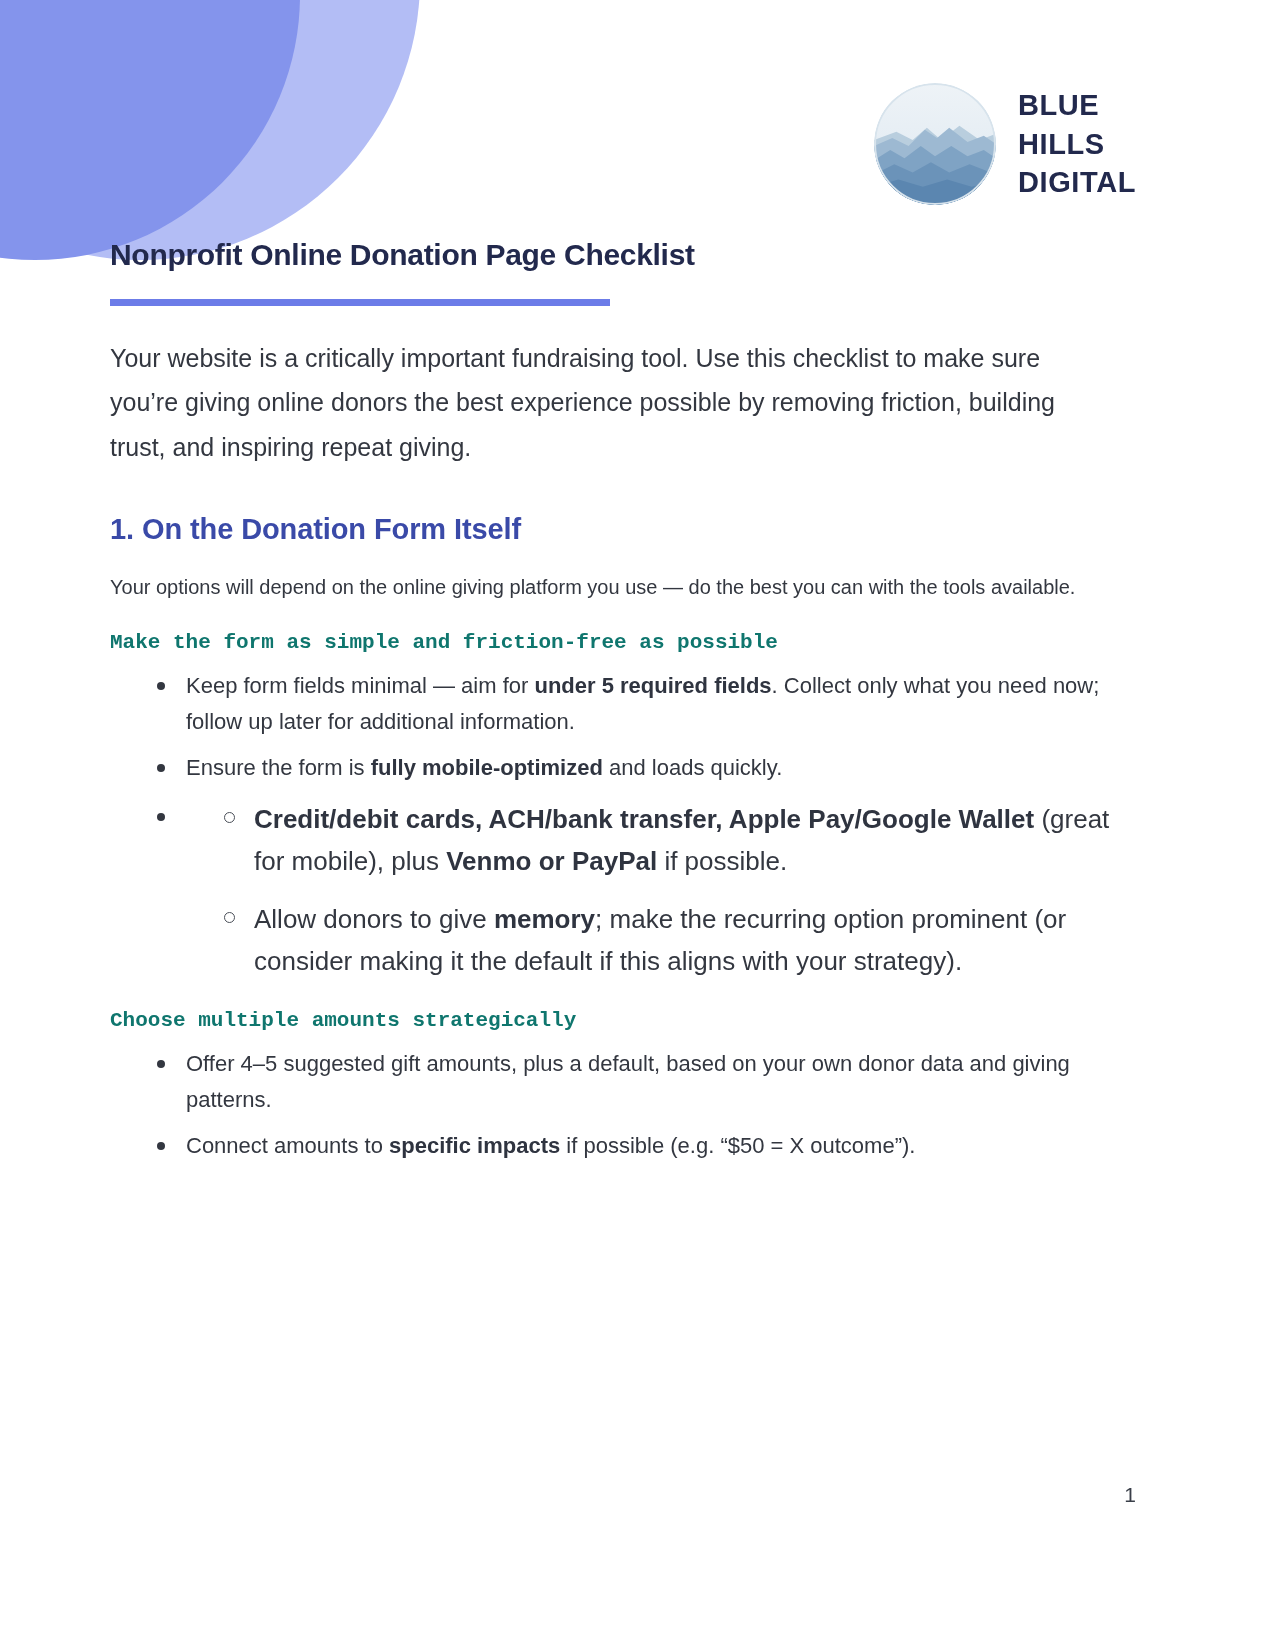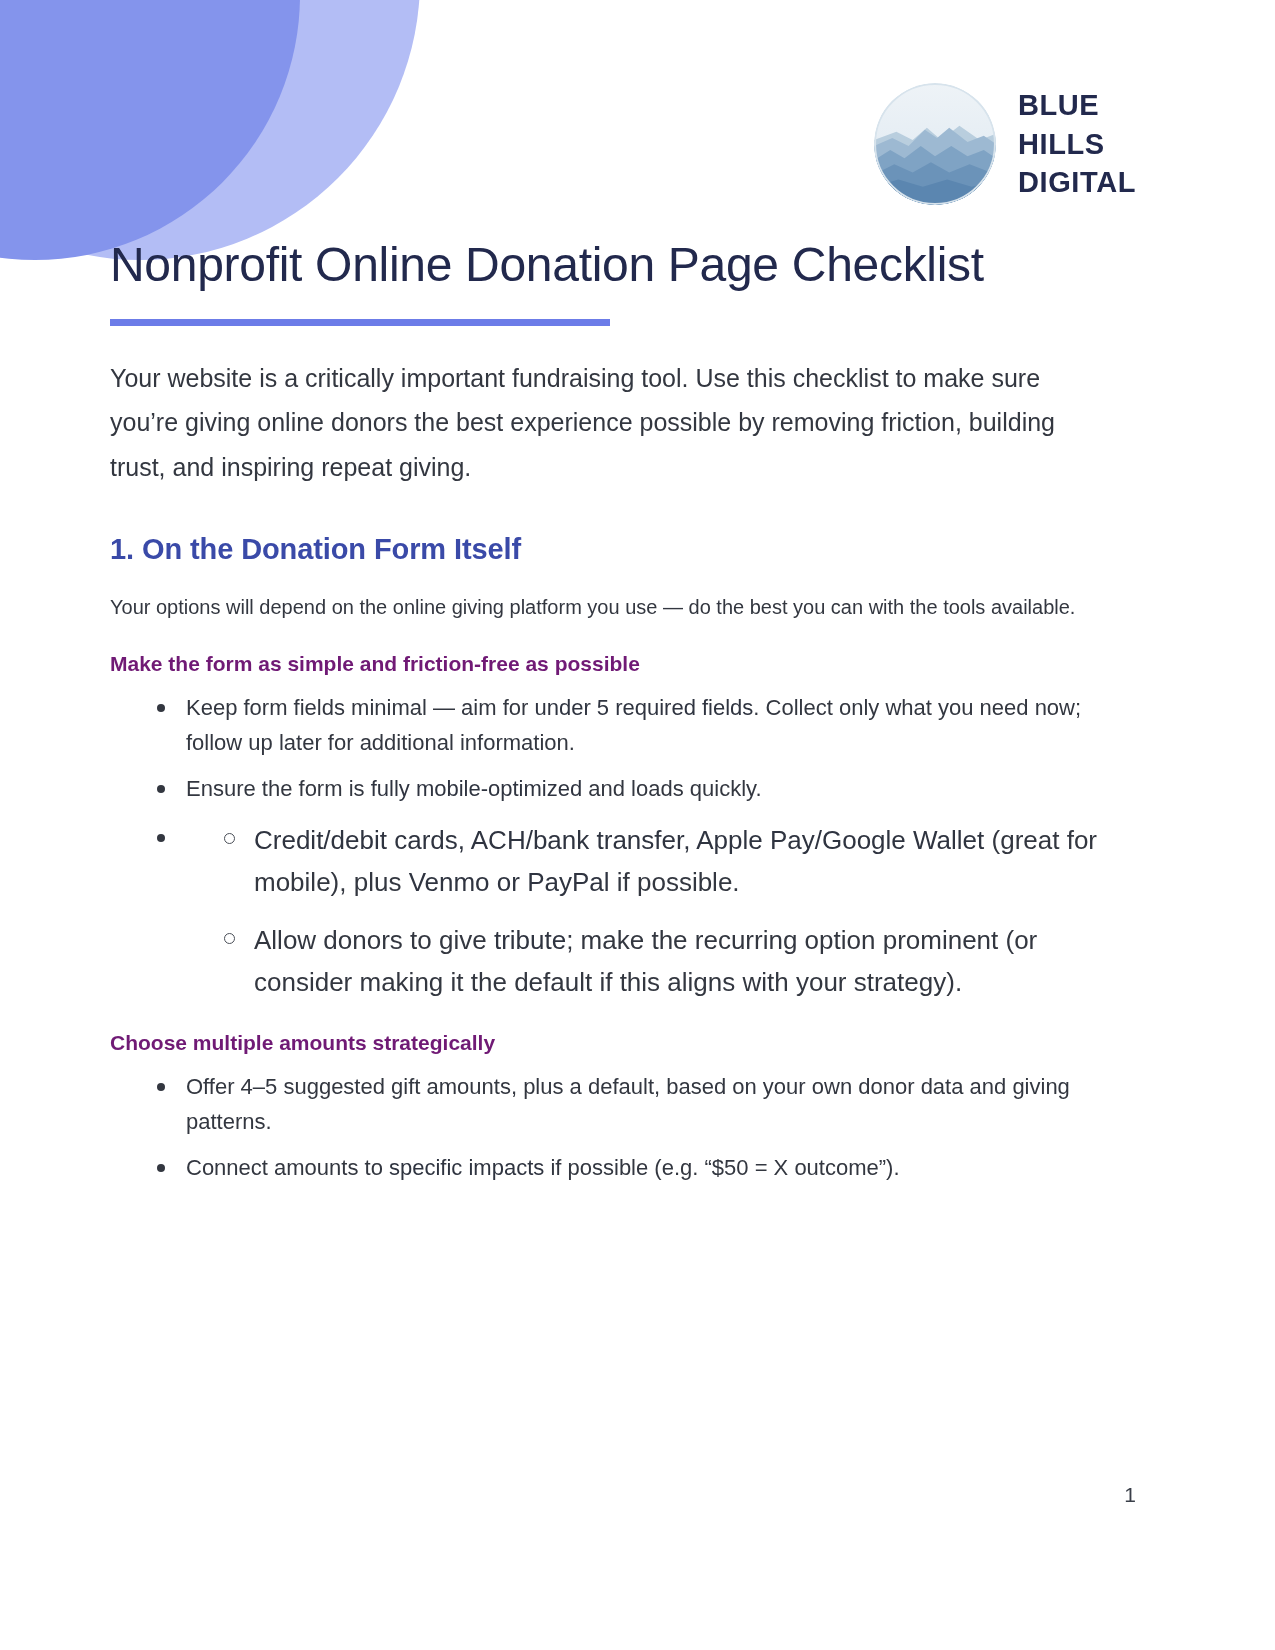--- a/index.html
+++ b/index.html
@@ -75,22 +75,22 @@
     font-weight: bold;
     font-size: 29px;
     line-height: 1.33;
     letter-spacing: 0.6px;
     color: #22294d;
   }
   .logo-words div { white-space: nowrap; }
 
   
   .doc-title {
-    font-size: 48px;
-    font-weight: normal;
+    font-size: 30px;
+    font-weight: bold;
     color: #22294d;
     letter-spacing: -0.3px;
     line-height: 1.12;
     margin: 28px 0 0 0;
   }
   .title-rule {
     width: 500px;
     height: 7px;
     background: #6c7ce8;
     margin: 27px 0 0 0;
@@ -118,22 +118,23 @@
     font-size: 20px;
     line-height: 1.72;
     color: #333740;
     margin: 24px 0 0 0;
     max-width: 990px;
   }
 
   .sub-heading {
     font-size: 21px;
     font-weight: bold;
-    color: #701a75;
+    color: #0f766e;
     margin: 27px 0 0 0;
+    font-family: Liberation Mono, monospace;
   }
 
   
   ul.level1 {
     list-style: none;
     margin: 14px 0 0 0;
     padding: 0 0 0 40px;
   }
   ul.level1 > li {
     position: relative;
@@ -175,21 +176,21 @@
     left: 8px;
     top: 13px;
     width: 9px;
     height: 9px;
     border-radius: 50%;
     border: 1.6px solid #4a4f58;
     background: transparent;
   }
   ul.level2 > li:last-child { margin-bottom: 0; }
 
-  li b, .intro b, .section-note b { font-weight: normal; color: #2f3440; }
+  li b, .intro b, .section-note b { font-weight: bold; color: #2f3440; }
 
   
   .page-number {
     position: absolute;
     right: 110px;
     bottom: 143px;
     font-size: 21px;
     color: #3a3f49;
   }
 </style>
@@ -243,21 +244,21 @@
 
   <div id="groups-root">
       <div class="sub-heading">Make the form as simple and friction-free as possible</div>
       <ul class="level1">
         <li><span>Keep form fields minimal — aim for <b>under 5 required fields</b>. Collect only what you need now; follow up later for additional information.</span></li>
         <li><span>Ensure the form is <b>fully mobile-optimized</b> and loads quickly.</span></li>
       </ul>
       <ul class="level1">
         <li><ul class="level2">
             <li><span><b>Credit/debit cards, ACH/bank transfer, Apple Pay/Google Wallet</b> (great for mobile), plus <b>Venmo or PayPal</b> if possible.</span></li>
-            <li><span>Allow donors to give <b>tribute</b>; make the recurring option prominent (or consider making it the default if this aligns with your strategy).</span></li>
+            <li><span>Allow donors to give <b>memory</b>; make the recurring option prominent (or consider making it the default if this aligns with your strategy).</span></li>
           </ul></li>
       </ul>
       <div class="sub-heading">Choose multiple amounts strategically</div>
       <ul class="level1">
         <li><span>Offer 4–5 suggested gift amounts, plus a default, based on your own donor data and giving patterns.</span></li>
         <li><span>Connect amounts to <b>specific impacts</b> if possible (e.g. “$50 = X outcome”).</span></li>
       </ul>
     </div>
 
   <div class="page-number">1</div>

